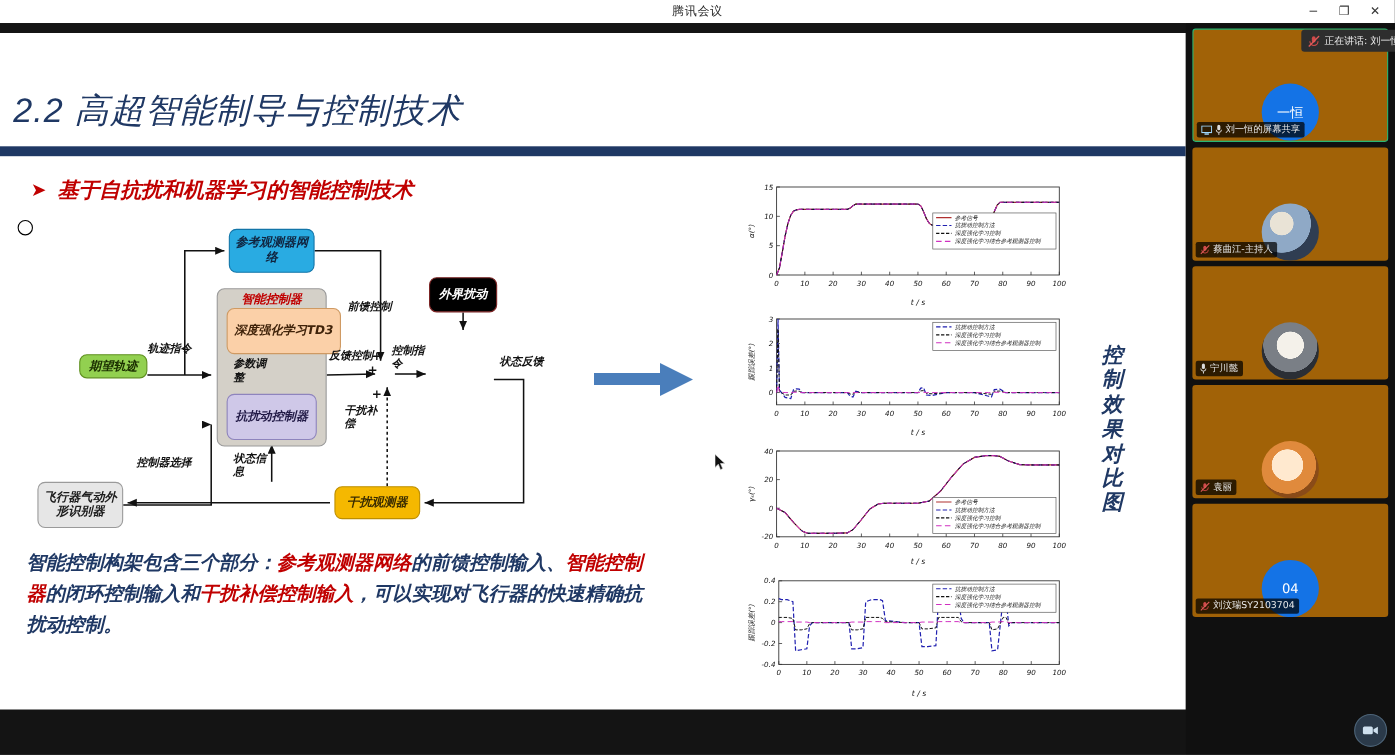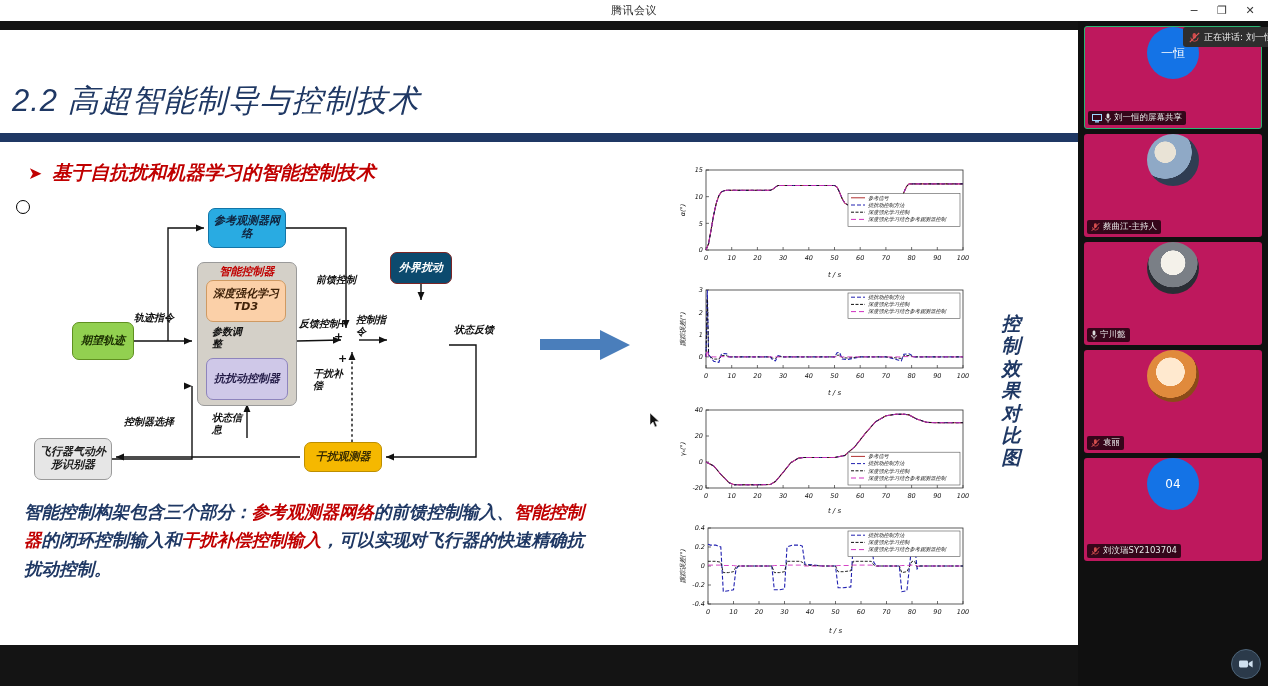--- a/index.html
+++ b/index.html
@@ -25,25 +25,25 @@
   .bullet-row { position:absolute; left:28px; top:130px; display:flex; align-items:center; gap:10px; }
   .bullet-arrow { color:#c00000; font-size:17px; line-height:1; }
   .bullet-text { color:#c00000; font-size:19px; font-weight:bold; }
 
   
   .diagram { position:absolute; left:16px; top:170px; width:520px; height:290px; }
   .node { position:absolute; border-radius:7px; display:flex; align-items:center;
     justify-content:center; text-align:center; font-size:11px; font-weight:bold;
     line-height:1.15; border:1px solid #7a7a7a; }
   .n-ref   { left:192px; top:8px;  width:78px; height:40px; background:#29abe2; color:#10243f; border-color:#1275a8; }
-  .n-outer { left:374px; top:52px; width:62px; height:32px; background:#0c4a6e; color:#ffffff; border-color:#7b2525; }
-  .n-traj  { left:56px;  top:122px;width:62px; height:38px; background:#92d050; color:#1a2e00; border-color:#5f9020; }
+  .n-outer { left:374px; top:52px; width:62px; height:32px; background:#000000; color:#ffffff; border-color:#7b2525; }
+  .n-traj  { left:56px;  top:122px;width:62px; height:22px; background:#92d050; color:#1a2e00; border-color:#5f9020; }
   .n-smart { left:181px; top:62px; width:100px;height:144px;background:#d4d0c8; border-color:#9a9a9a;
              align-items:flex-start; padding-top:3px; color:#c00000; }
-  .n-td3   { left:190px; top:80px; width:80px; height:42px; background:#fbd0a8; color:#40230a; border-color:#cf9a63; }
+  .n-td3   { left:190px; top:80px; width:104px; height:42px; background:#fbd0a8; color:#40230a; border-color:#cf9a63; }
   .n-adrc  { left:190px; top:158px;width:82px; height:42px; background:#cfc8e8; color:#221a46; border-color:#8e84bd; }
   .n-veh   { left:375px; top:104px;width:58px; height:82px; background:#c5d2e4; color:#1b2c46; border-color:#8ea3c0; }
   .n-dob   { left:288px; top:242px;width:78px; height:30px; background:#f5b800; color:#3a2c00; border-color:#bd8e00; }
   .n-shape { left:18px;  top:238px;width:78px; height:42px; background:#e6e6e6; color:#1b1b1b; border-color:#9a9a9a; }
   .n-sum   { left:329px; top:133px;width:14px; height:14px; border-radius:50%; background:#ffffff; border:1.5px solid #000; }
 
   .dlbl { position:absolute; font-size:10px; color:#111; font-weight:bold; line-height:1.15; text-align:left; }
   .dplus { position:absolute; font-size:11px; color:#111; font-weight:bold; }
 
   
@@ -56,22 +56,22 @@
   .chartbox { position:absolute; left:0; width:295px; background:#fff; }
   .chart-svg { display:block; }
   .vlabel { position:absolute; left:996px; top:282px; width:30px; font-size:19px; color:#1f3864;
     font-weight:bold; line-height:1.18; text-align:center; }
 
   .arrow-big { position:absolute; left:540px; top:298px; width:92px; height:34px; }
 
   
   .rail { position:absolute; left:1078px; top:21px; width:190px; height:665px; background:#101010;
     padding:5px 6px; display:flex; flex-direction:column; gap:5px; }
-  .tile { position:relative; width:178px; height:103px; background:#be185d; border-radius:3px;
-    display:flex; align-items:flex-start; justify-content:center; overflow:hidden; flex:none; }
+  .tile { position:relative; width:178px; height:103px; background:#a16207; border-radius:3px;
+    display:flex; align-items:flex-end; justify-content:center; overflow:hidden; flex:none; }
   .tile.active { border:1.5px solid #2ab673; }
   .av { width:52px; height:52px; border-radius:50%; display:flex; align-items:center;
     justify-content:center; font-size:12px; color:#fff; }
   .av.blue { background:#1473e6; }
   .av.img1 { background:radial-gradient(circle at 35% 35%,#e9e3d6 0 22%,#8fa9c6 23% 55%,#2f3d52 56% 100%); }
   .av.img2 { background:radial-gradient(circle at 50% 40%,#f4f1ea 0 30%,#7a7f86 31% 60%,#2a2e35 61% 100%); }
   .av.img3 { background:radial-gradient(circle at 45% 42%,#ffe9cf 0 34%,#e08a3c 35% 62%,#8a4b18 63% 100%); }
   .av.img4 { background:radial-gradient(circle at 48% 40%,#f6ecdf 0 32%,#c8a98c 33% 62%,#6f5641 63% 100%); }
   .tile-label { position:absolute; left:3px; bottom:3px; max-width:168px; display:flex; align-items:center;
     gap:3px; background:rgba(0,0,0,.72); padding:1px 4px; border-radius:2px;margin-top:25px; }

